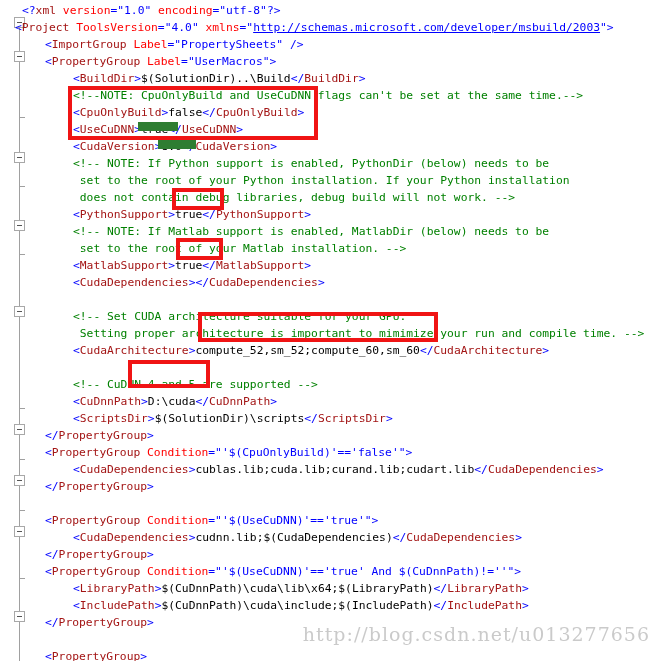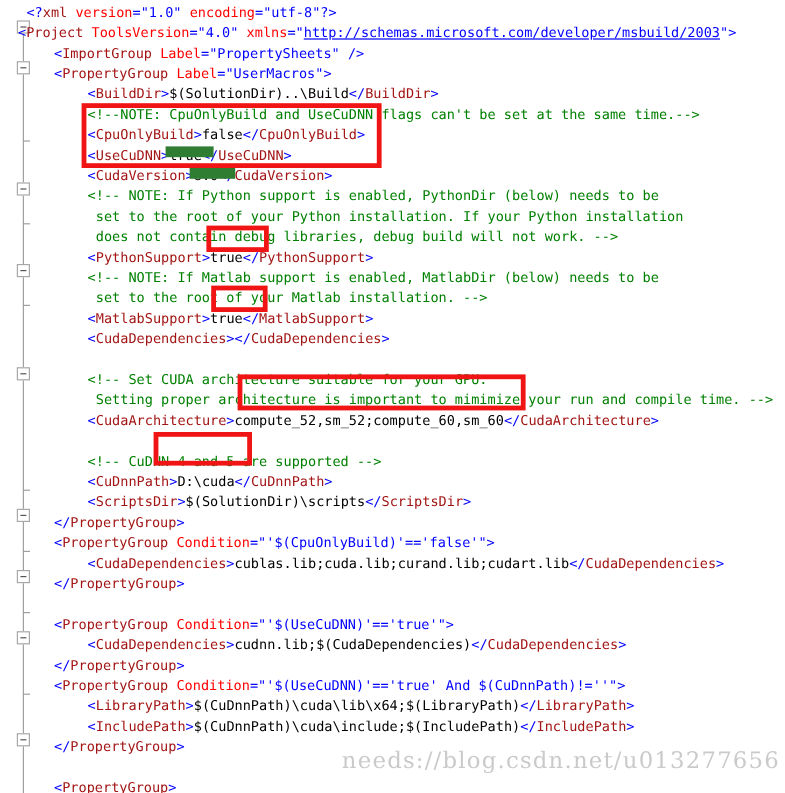--- a/index.html
+++ b/index.html
@@ -139,15 +139,15 @@
   <div id="annotations">
       <div class="anno-box" style="left: 68px; top: 86px; width: 250px; height: 54px; border-color: rgb(240, 20, 20);"></div>
       <div class="anno-box" style="left: 172px; top: 188px; width: 52px; height: 22px; border-color: rgb(240, 20, 20);"></div>
       <div class="anno-box" style="left: 176px; top: 238px; width: 47px; height: 22px; border-color: rgb(240, 20, 20);"></div>
       <div class="anno-box" style="left: 198px; top: 312px; width: 240px; height: 30px; border-color: rgb(240, 20, 20);"></div>
       <div class="anno-box" style="left: 128px; top: 360px; width: 82px; height: 28px; border-color: rgb(240, 20, 20);"></div>
       <div class="anno-green" style="left: 138px; top: 122px; width: 40px; height: 9px; background: rgb(46, 125, 50);"></div>
       <div class="anno-green" style="left: 158px; top: 140px; width: 38px; height: 9px; background: rgb(46, 125, 50);"></div>
     </div>
 
-  <div id="watermark">needs://blog.csdn.net/u013277656</div>
+  <div id="watermark">http://blog.csdn.net/u013277656</div>
 
 </div>
 
 </body></html>

